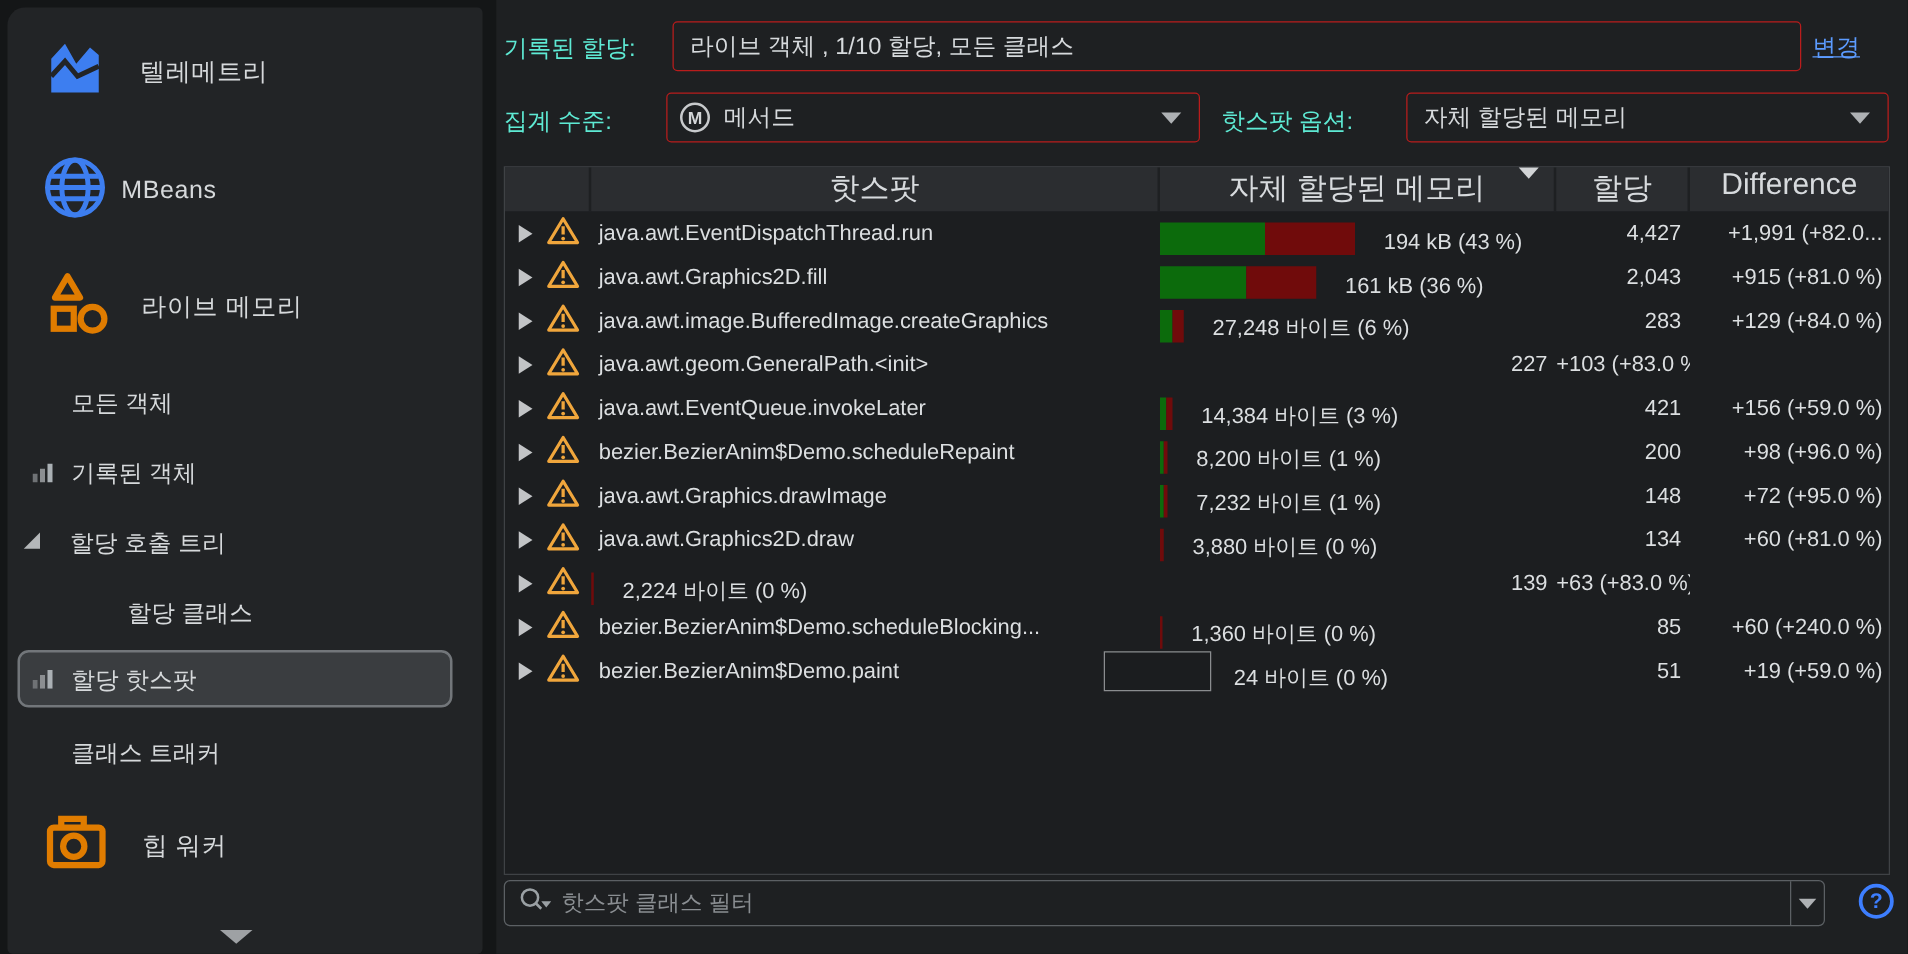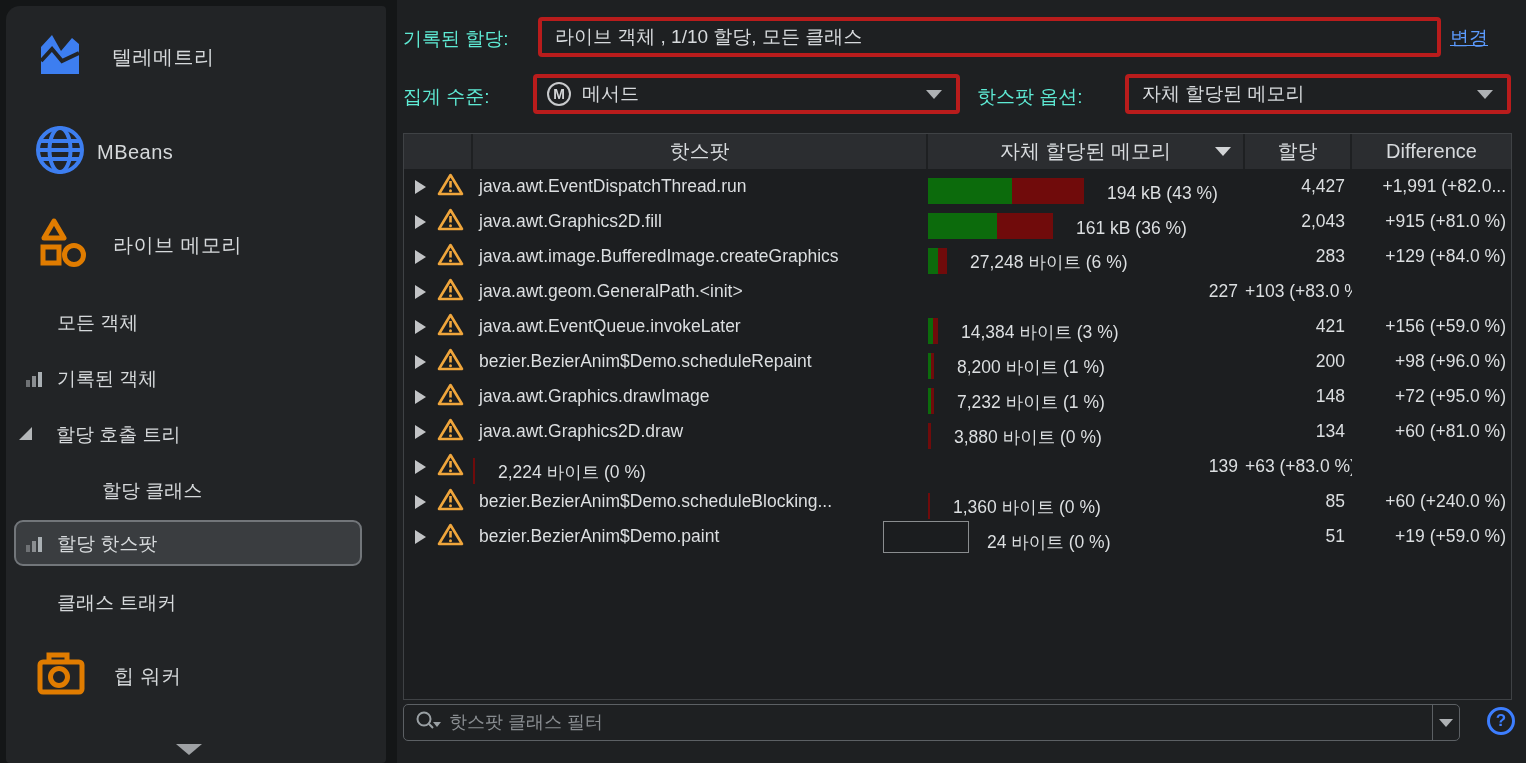--- a/index.html
+++ b/index.html
@@ -14,37 +14,37 @@
   .side-item .lbl-sub { font-size:19px; }
   .sel-box { position:absolute; left:8px; top:514px; width:348px; height:46px;
              background:#3a3d40; border:2px solid #72767a; border-radius:9px; }
   #scroll-ind { position:absolute; left:170px; top:738px; width:0; height:0;
                 border-left:13px solid transparent; border-right:13px solid transparent;
                 border-top:11px solid #9ea1a4; }
 
   
   #main { position:absolute; left:397px; top:0; width:1129px; height:763px; background:#1e2022; }
   .lab { position:absolute; color:#5eead4; font-size:19px; }
-  .field { position:absolute; border:4px solid #b91c1c; border-radius:4px; background:#1e2022;
+  .field { position:absolute; border:1px solid #b91c1c; border-radius:4px; background:#1e2022;
            display:flex; align-items:center; color:#d7dadd; font-size:19px; }
   .combo-arrow { width:0; height:0; border-left:8px solid transparent; border-right:8px solid transparent;
                  border-top:9px solid #aeb1b4; }
   #change-link { position:absolute; left:1053px; top:25px; color:#5c9bff; font-size:19px;
                  text-decoration:underline; cursor:pointer; }
   .m-badge { width:24px; height:24px; border:2px solid #c8cacc; border-radius:50%;
              display:flex; align-items:center; justify-content:center;
              color:#d4d6d8; font-size:14px; font-weight:bold; }
 
   
   #table { position:absolute; left:6px; top:133px; width:1109px; height:567px;
            background:#1c1e20; border:1px solid #3f4245; }
   .grid { display:grid; grid-template-columns:69px 455px 317px 107px 159px; }
   #thead { height:35px; background:#2b2d30; }
-  .th { display:flex; align-items:center; justify-content:center; position:relative;
-        color:#d7dadd; font-size:20px; border-right:2px solid #1e2022; }
+  .th { display:flex; align-items:flex-start; justify-content:center; position:relative;
+        color:#d7dadd; font-size:24px; border-right:2px solid #1e2022; }
   .sort-arrow { position:absolute; right:12px; width:0; height:0;
                 border-left:8px solid transparent; border-right:8px solid transparent;
                 border-top:9px solid #d2d4d6; }
   .trow { height:35px; align-items:center; color:#dcdfe1; font-size:17.5px; }
   .c0 { display:flex; align-items:center; height:100%; padding-left:11px; gap:11px; }
   .c1 { padding-left:6px; white-space:nowrap; overflow:hidden; }
   .c2 { display:flex; align-items:flex-end; height:100%; gap:23px; position:relative; white-space:nowrap; }
   .c3 { text-align:right; padding-right:7px; }
   .c4 { text-align:right; padding-right:5px; white-space:nowrap; overflow:hidden; }
   .bar { display:flex; height:26px; }

